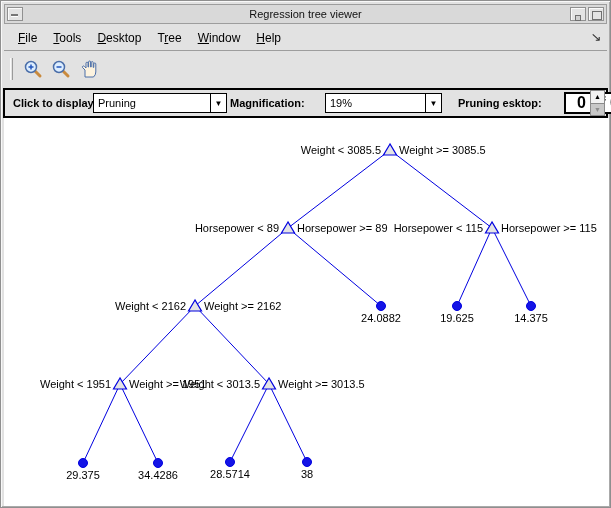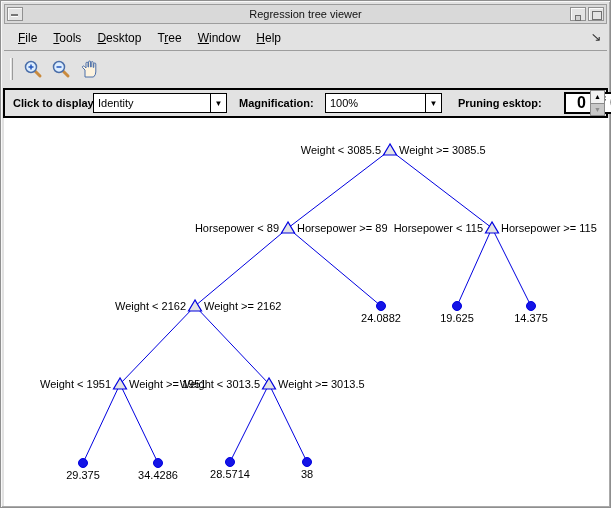--- a/index.html
+++ b/index.html
@@ -77,21 +77,21 @@
   
   #controlbar {
     position:absolute; left:2px; top:87px; right:2px; height:30px;
     background:#e2e2e2; border:2px solid #000;
   }
   .ctl-label {
     position:absolute; top:50%; transform:translateY(-50%);
     font-size:11px; font-weight:bold; color:#000; white-space:nowrap;
   }
   #lbl-display { left:8px; }
-  #lbl-mag { left:234px; }
+  #lbl-mag { left:225px; }
   #lbl-prune { left:453px; }
   .dropdown {
     position:absolute; top:50%; transform:translateY(-50%); height:20px;
     background:#fff; border:1px solid #000; display:flex; align-items:center;
   }
   #dd-display { left:88px; width:134px; }
   #dd-mag { left:320px; width:117px; }
   .dd-value { font-size:11px; color:#000; padding-left:4px; flex:1; white-space:nowrap; }
   .dd-arrow {
     width:16px; height:100%; border-left:1px solid #000;
@@ -167,27 +167,27 @@
     <div class="tool-btn">
       <svg width="20" height="20" viewBox="0 0 20 20">
         <path d="M6 18 L6 11 L3.5 8.5 Q3 7.5 4 7 Q4.8 6.7 5.5 7.5 L7 9 L7 4.2 Q7 3.2 8 3.2 Q9 3.2 9 4.2 L9 8 L9.6 8 L9.6 3 Q9.6 2 10.6 2 Q11.6 2 11.6 3 L11.6 8 L12.2 8 L12.2 3.6 Q12.2 2.6 13.2 2.6 Q14.2 2.6 14.2 3.6 L14.2 8.4 L14.8 8.4 L14.8 5 Q14.8 4 15.8 4 Q16.8 4 16.8 5 L16.8 13 Q16.8 16 14.5 18 Z" fill="#fdf3df" stroke="#4a6ea9" stroke-width="1"></path>
       </svg>
     </div>
   </div>
 
   <div id="controlbar">
     <span class="ctl-label" id="lbl-display">Click to display:</span>
     <div class="dropdown" id="dd-display">
-      <span class="dd-value">Identity</span>
+      <span class="dd-value">Pruning</span>
       <span class="dd-arrow">▼</span>
     </div>
 
     <span class="ctl-label" id="lbl-mag">Magnification:</span>
     <div class="dropdown" id="dd-mag">
-      <span class="dd-value">100%</span>
+      <span class="dd-value">19%</span>
       <span class="dd-arrow">▼</span>
     </div>
 
     <span class="ctl-label" id="lbl-prune">Pruning esktop:</span>
     <div id="prune-box">0 of 6</div>
     <div id="prune-spinner">
       <div class="spin-btn" id="spin-up">▲</div>
       <div class="spin-btn" id="spin-down">▼</div>
     </div>
   </div>

